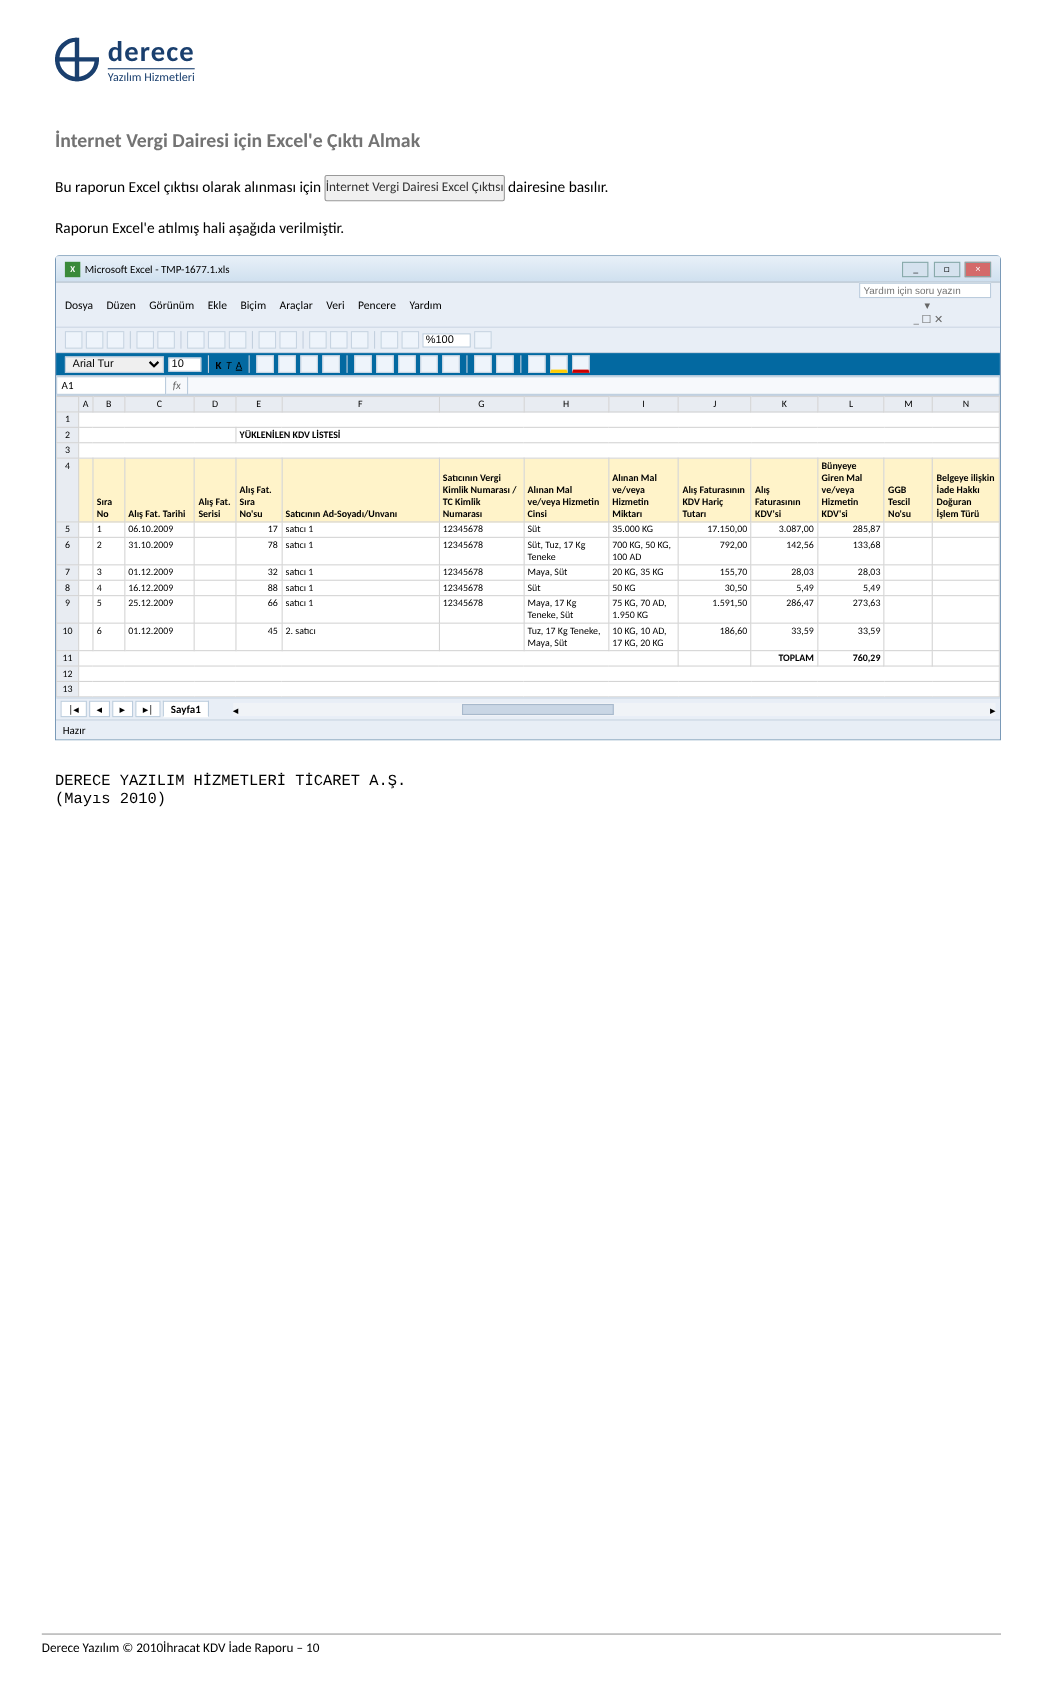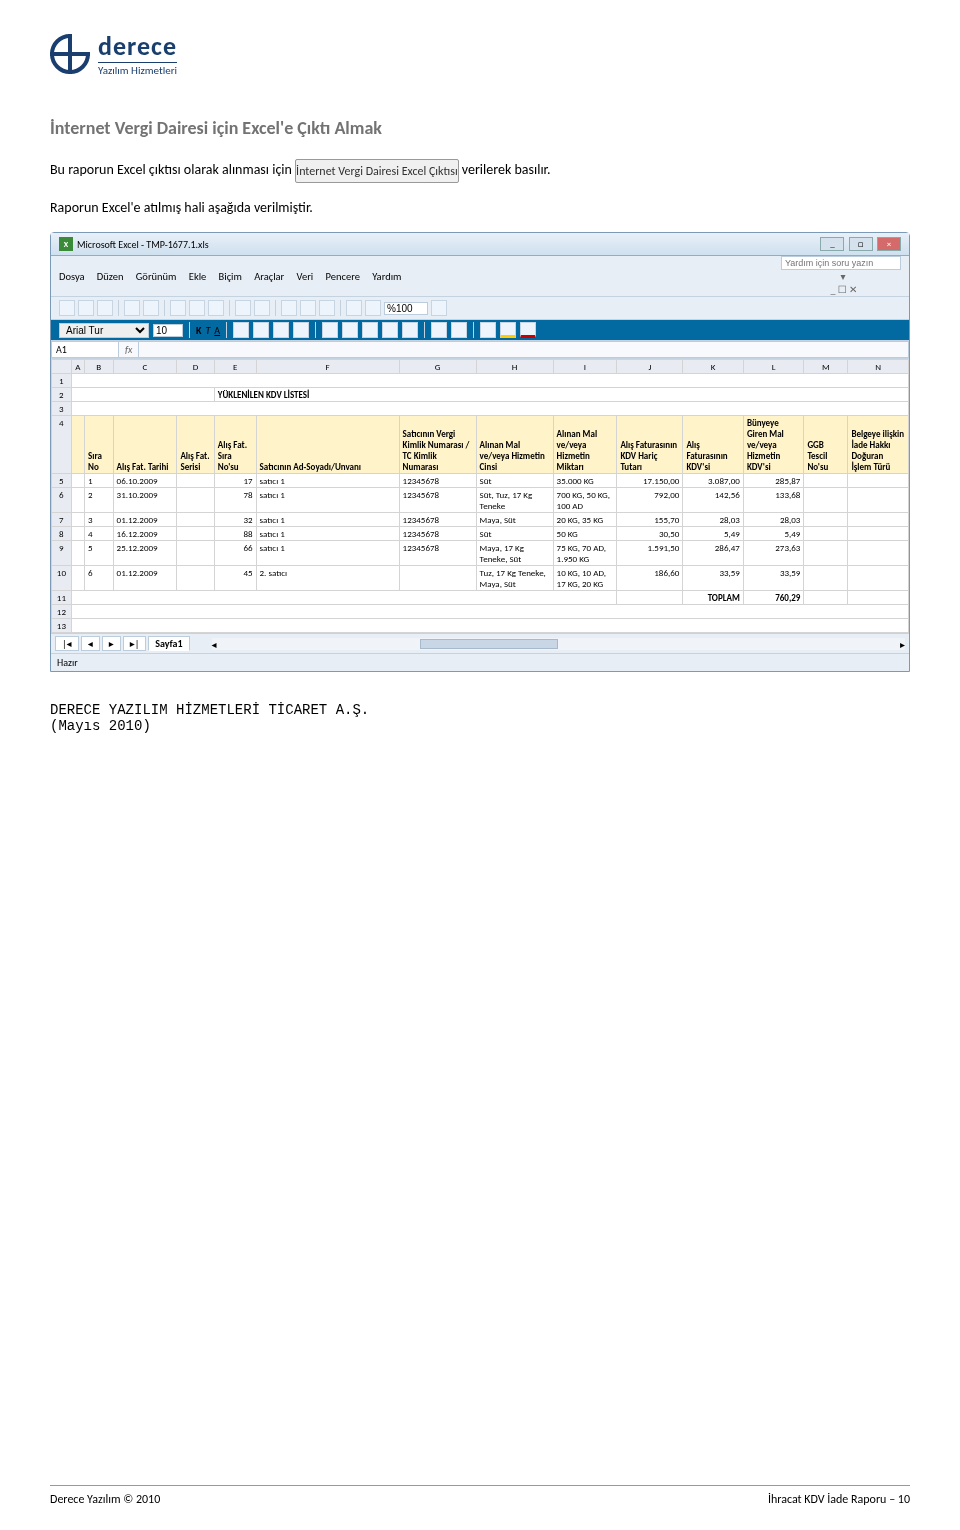--- a/index.html
+++ b/index.html
@@ -19,37 +19,37 @@
   .menu-bar .help { display: flex; align-items: center; flex-direction: column; }
   .menu-bar .help input { font-size: 9px; width: 120px; border: 1px solid #bcd; padding: 1px 3px; color: #aac; }
   .menu-bar .help .m { margin-left: 4px; color: #666; }
   .toolbar { padding: 3px 8px; background: #e8eef6; border-bottom: 1px solid #c5d2e0; display: flex; align-items: center; gap: 3px; }
   .t-ico { width: 16px; height: 16px; background: #eef4fb; border: 1px solid #c7d4e2; display: inline-block; }
   .t-sep { width: 1px; height: 16px; background: #c3d0de; display: inline-block; margin: 0 2px; }
   .tb-zoom { width: 44px; border: 1px solid #bcd; font-size: 10px; padding: 0 2px; }
   .fmt-bar { padding: 2px 8px; background: #0369a1; border-bottom: 1px solid #c5d2e0; display: flex; align-items: center; gap: 4px; font-size: 10px; }
   .fmt-bar select, .fmt-bar input.sz { border: 1px solid #bcd; font-size: 10px; padding: 0 2px; }
   .fx-bar { display: flex; border-bottom: 1px solid #c5d2e0; background: #f7f9fc; }
-  .namebox { width: 68px; border: 1px solid #bcd; background: #fff; padding: 1px 4px; font-size: 10px; }
+  .namebox { width: 100px; border: 1px solid #bcd; background: #fff; padding: 1px 4px; font-size: 10px; }
   .fx-lbl { padding: 1px 6px; font-style: italic; color: #666; border: 1px solid #bcd; border-left: none; }
   .fx-input { flex: 1; border: 1px solid #bcd; border-left: none; padding: 1px 4px; }
   .grid-container { overflow-x: auto; }
   .grid { border-collapse: collapse; font-size: 9px; min-width: 100%; }
   .grid th, .grid td { border: 1px solid #d4d4d4; padding: 1px 3px; text-align: left; vertical-align: top; white-space: normal; }
   .grid .colhead { background: #e8ecf2; text-align: center; font-weight: normal; padding: 1px 0; }
   .grid .rowhead { background: #e8ecf2; text-align: center; font-weight: normal; width: 18px; }
   .grid .hdr-row td { background: #fff3c9; font-weight: bold; vertical-align: bottom; }
   .grid .num { text-align: right; }
   .sheet-tabs { display: flex; align-items: center; background: #e8eef6; padding: 2px 4px; border-top: 1px solid #c5d2e0; }
   .tab-btn { border: 1px solid #bcd; padding: 0 6px; font-size: 10px; margin-right: 2px; background: #fff; }
   .tab-active { border-bottom-color: #fff; font-weight: bold; }
   .status-bar { background: #e8eef6; padding: 2px 6px; font-size: 10px; border-top: 1px solid #c5d2e0; }
   .justify { text-align: justify; }
   .mono { font-family: "Courier New", monospace; font-size: 14px; margin-top: 30px; }
-  .footer { position: absolute; bottom: 24px; left: 50px; right: 50px; border-top: 1px solid #999; padding-top: 6px; display: flex; justify-content: space-between; font-size: 12px; }
+  .footer { position: absolute; bottom: 24px; left: 38px; right: 50px; border-top: 1px solid #999; padding-top: 6px; display: flex; font-size: 12px; }
   .scroll-track { flex: 1; background: #f0f3f7; position: relative; }
   .scroll-thumb { position: absolute; left: 30%; width: 20%; top: 1px; bottom: 1px; background: #c9d6e5; border: 1px solid #a8b9cc; }
 </style>
 </head>
 <body>
 
 <div class="page">
 
   <div class="logo-area">
     <div class="logo-circle">
@@ -63,21 +63,21 @@
       <div style="font-size:26px;font-weight:bold;color:#1a3f6e;letter-spacing:1px">derece</div>
       <div style="font-size:11px;color:#1a3f6e;border-top:1px solid #1a3f6e;padding-top:1px">Yazılım Hizmetleri</div>
     </div>
   </div>
 
   <div class="h1">İnternet Vergi Dairesi için Excel'e Çıktı Almak</div>
 
   <div class="para">
     <span>Bu raporun Excel çıktısı olarak alınması için</span>
     <span class="btn-img">İnternet Vergi Dairesi Excel Çıktısı</span>
-    <span>verilerek basılır.</span>
+    <span>dairesine basılır.</span>
   </div>
 
   <div class="para">Raporun Excel'e atılmış hali aşağıda verilmiştir.</div>
 
   <div class="excel-shot">
     <div class="excel-title">
       <span style="display:flex;align-items:center;gap:4px">
         <span style="display:inline-block;width:14px;height:14px;background:#3a8a3a;color:#fff;font-size:8px;text-align:center;line-height:14px;font-weight:bold">X</span>
         <span>Microsoft Excel - TMP-1677.1.xls</span>
       </span>

